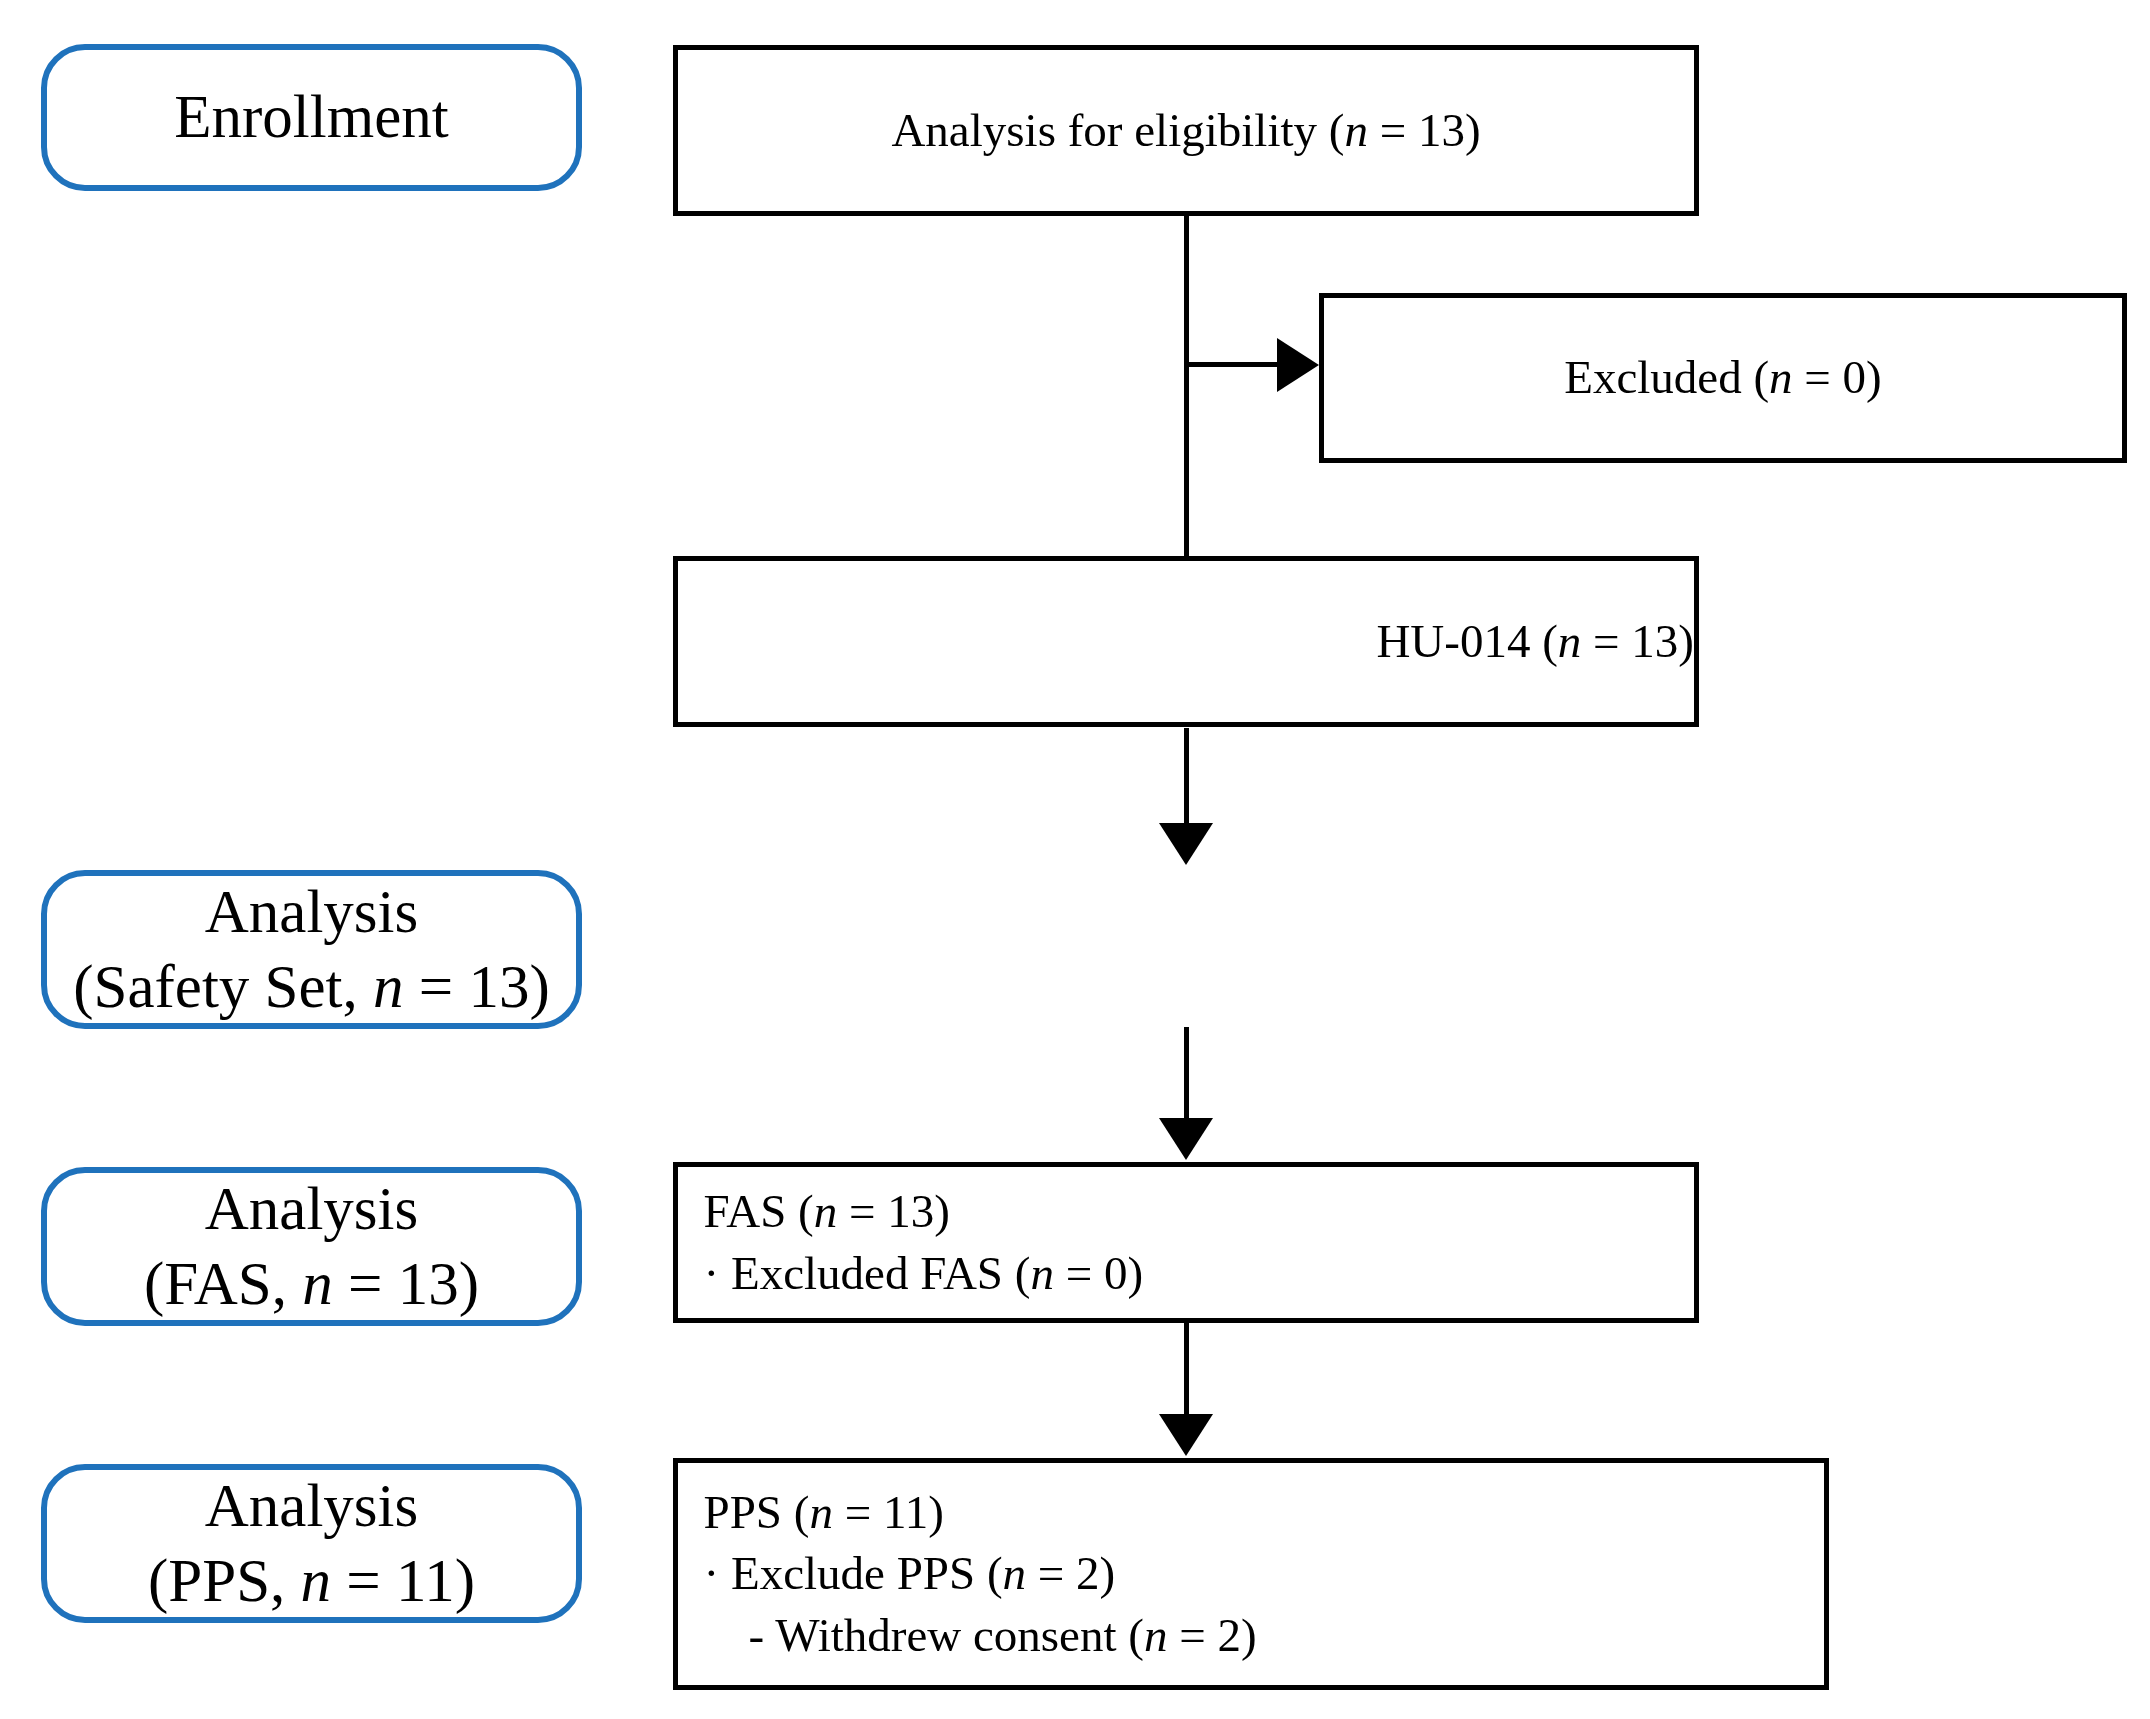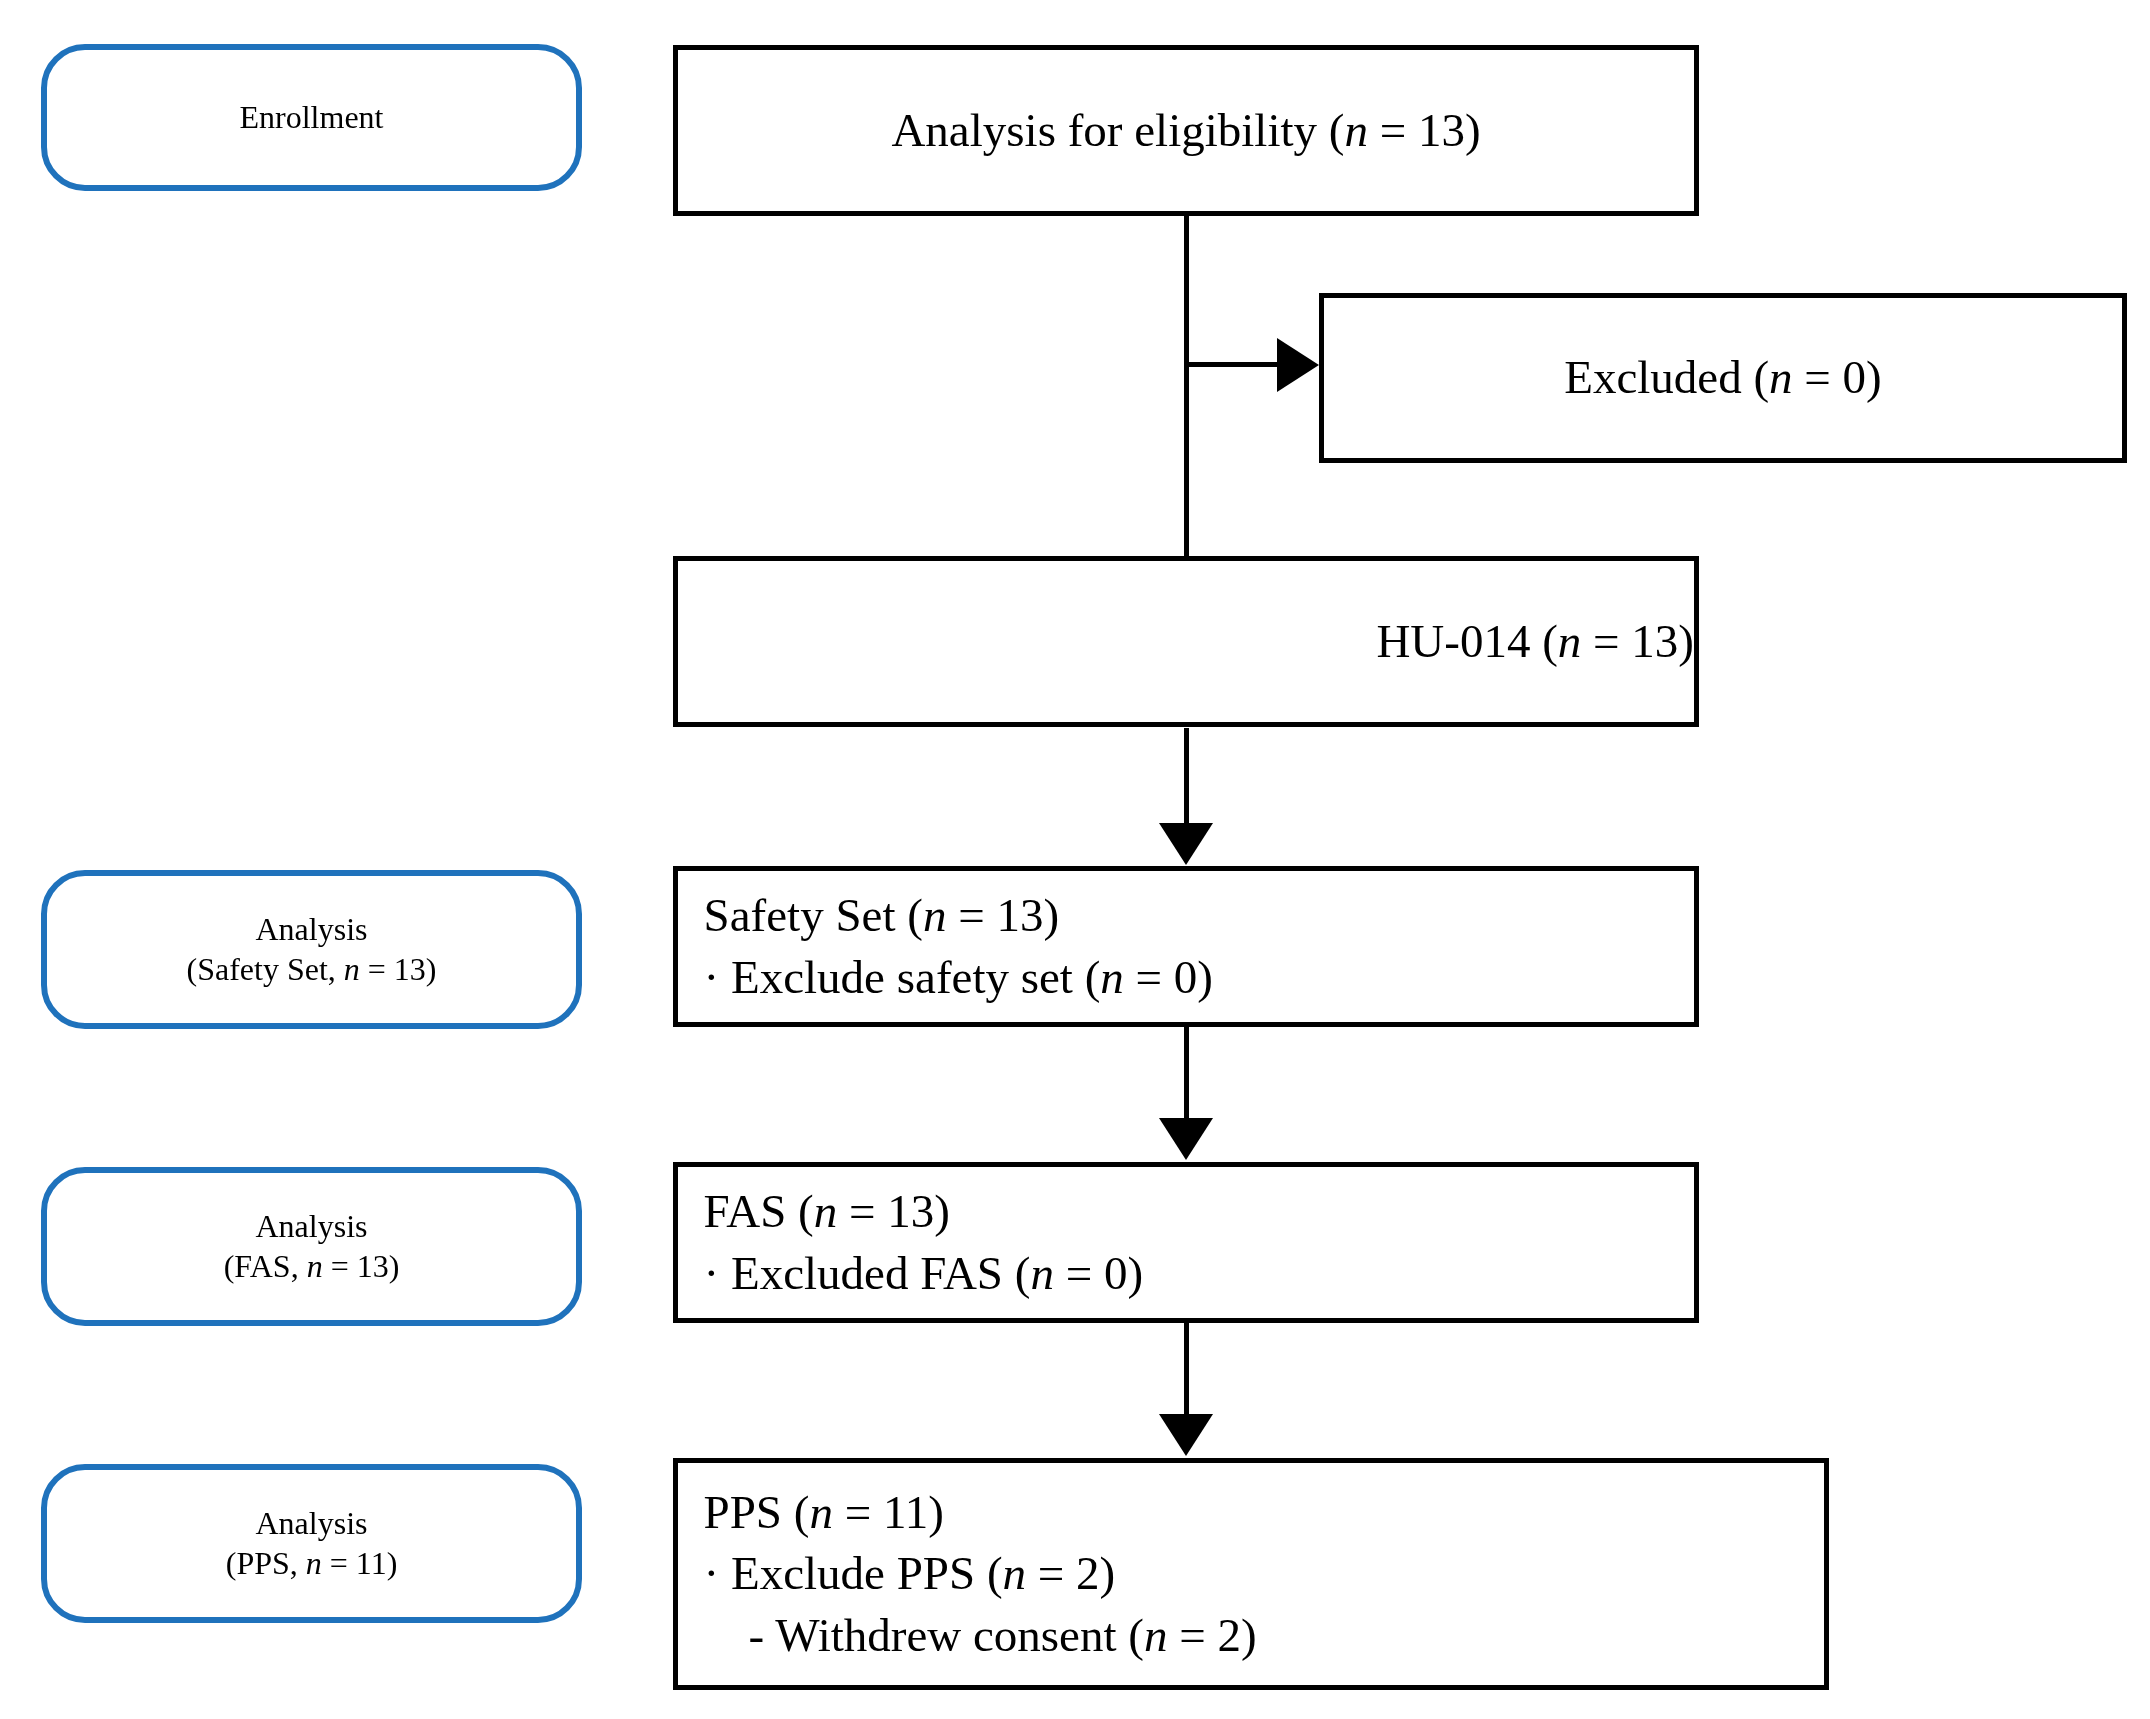--- a/index.html
+++ b/index.html
@@ -24,21 +24,21 @@
     box-sizing: border-box;
     border: 6.8px solid #1f72bc;
     border-radius: 44px;
     background: #ffffff;
     display: flex;
     flex-direction: column;
     align-items: center;
     justify-content: center;
     text-align: center;
     color: #000000;
-    font-size: 32px;
+    font-size: 61px;
     line-height: 1.22;
   }
   .stage-box .ln { display: block; white-space: nowrap; }
 
   
   .rect-box {
     position: absolute;
     box-sizing: border-box;
     border: 5.3px solid #000000;
     background: #ffffff;
@@ -134,24 +134,20 @@
   </div>
 
   <div class="rect-box center" style="left:1319px; top:276px; width:808px; height:170px;margin-top:17px;">
     <span class="ln"><span>Excluded (</span><i class="var">n</i><span> = 0)</span></span>
   </div>
 
   <div class="rect-box center" style="left:673px; top:556px; width:1026px; height:171px;align-items:flex-end;">
     <span class="ln"><span>HU-014 (</span><i class="var">n</i><span> = 13)</span></span>
   </div>
 
-  <div class="rect-box left" style="left:673px; top:866px; width:1026px; height:161px;">
-    <span class="ln"><span>Safety Set (</span><i class="var">n</i><span> = 13)</span></span>
-    <span class="ln"><span>· Exclude safety set (</span><i class="var">n</i><span> = 0)</span></span>
-  </div>
 
   <div class="rect-box left" style="left:673px; top:1162px; width:1026px; height:161px;">
     <span class="ln"><span>FAS (</span><i class="var">n</i><span> = 13)</span></span>
     <span class="ln"><span>· Excluded FAS (</span><i class="var">n</i><span> = 0)</span></span>
   </div>
 
   <div class="rect-box left" style="left:673px; top:1458px; width:1156px; height:232px;">
     <span class="ln"><span>PPS (</span><i class="var">n</i><span> = 11)</span></span>
     <span class="ln"><span>· Exclude PPS (</span><i class="var">n</i><span> = 2)</span></span>
     <span class="ln indent"><span>- Withdrew consent (</span><i class="var">n</i><span> = 2)</span></span>

